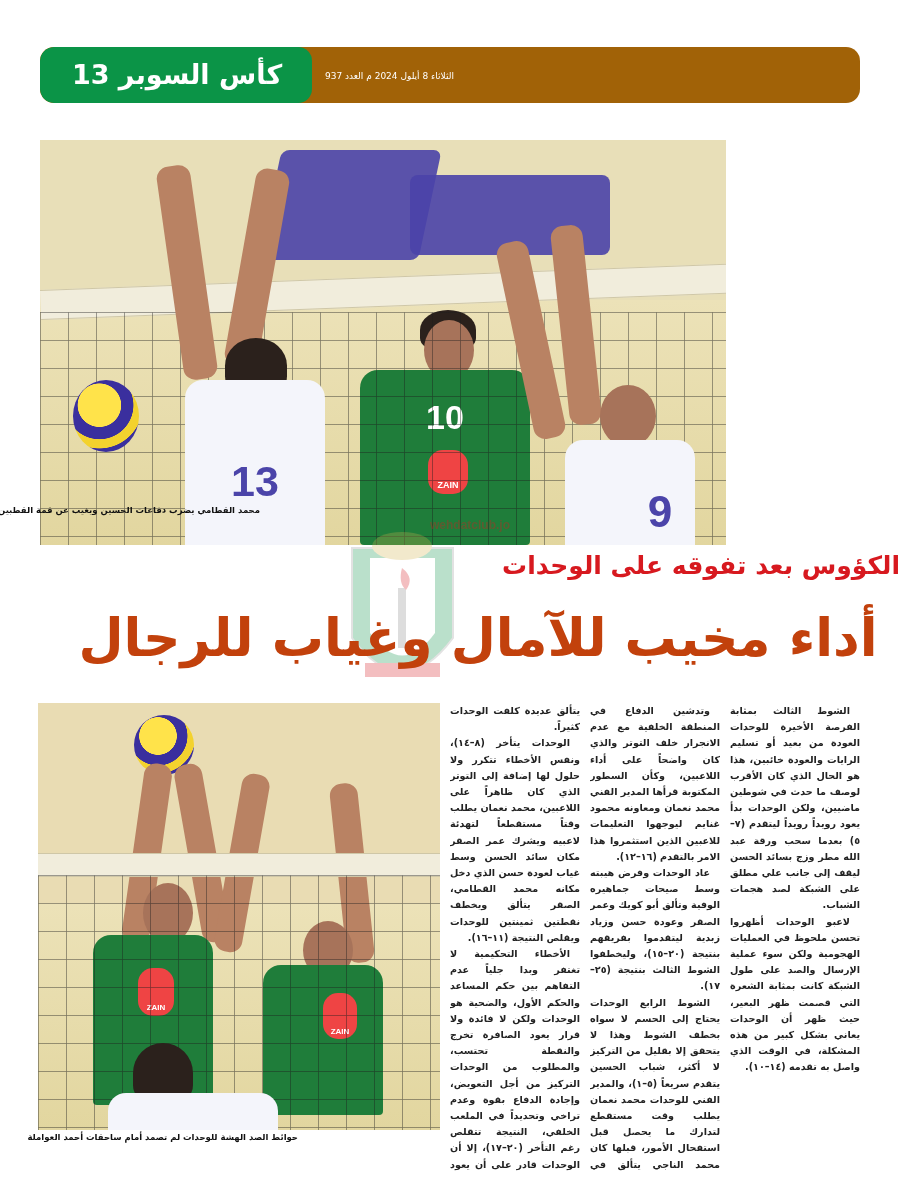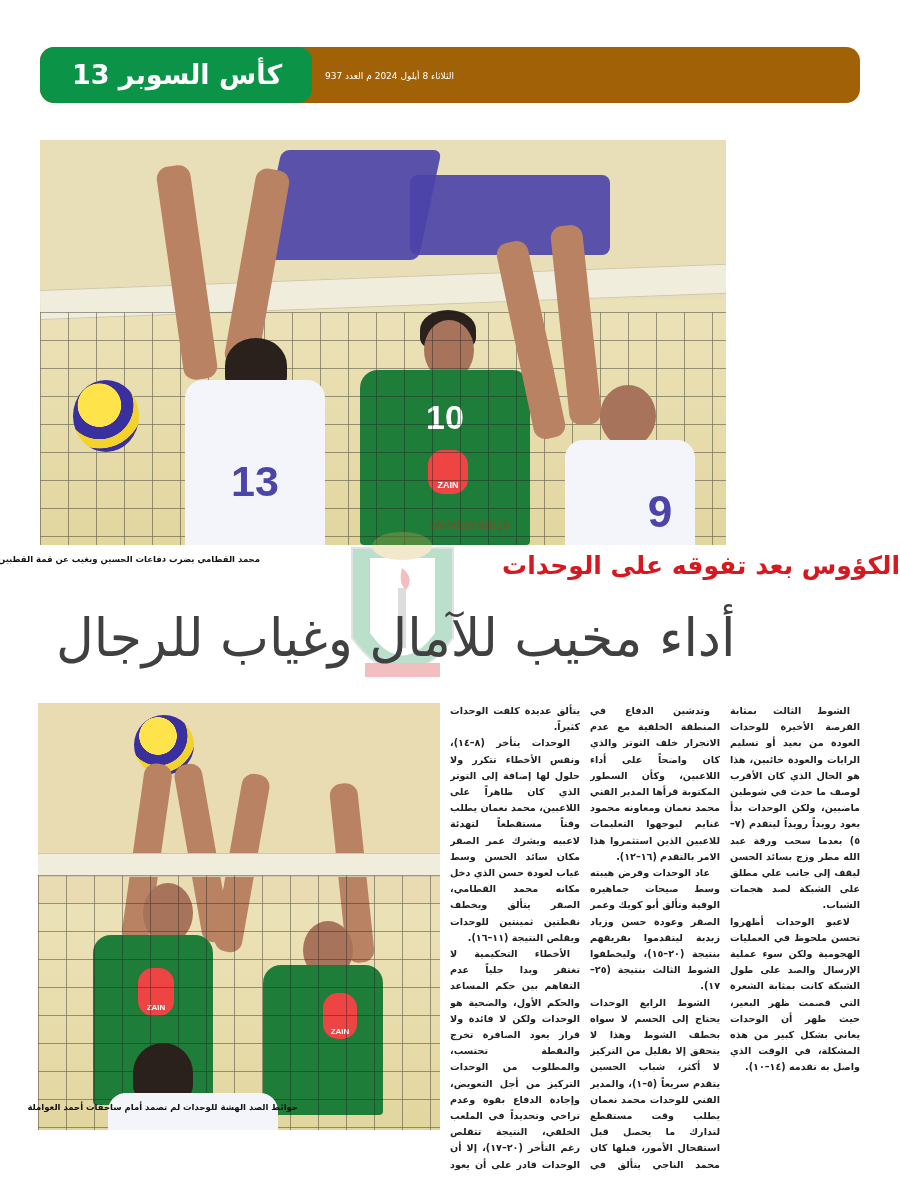--- a/index.html
+++ b/index.html
@@ -71,38 +71,38 @@
   .watermark-url {
     position: absolute; color: rgba(215,25,31,.35); font-family: "Liberation Sans", sans-serif;
     font-weight: bold; font-size: 12px; white-space: nowrap;
   }
 
   
   .caption {
     position: absolute; font-size: 8.5px; font-weight: bold; direction: rtl;
     color: #111; white-space: nowrap; line-height: 14px;
   }
-  .caption-top { right: 640px; top: 552px; width: 240px; }
-  .caption-bottom { left: 38px; top: 1100px; width: 260px; text-align: left; }
+  .caption-top { right: 640px; top: 503px; width: 240px; }
+  .caption-bottom { left: 38px; top: 1130px; width: 260px; text-align: left; }
 
   
   .club-logo {
     position: absolute; left: 340px; top: 528px; width: 125px; height: 180px; opacity: .28;
   }
 
   
   .kicker {
     position: absolute; right: 0; top: 546px; width: 520px;
     color: #d7191f; font-weight: bold; font-size: 25px; line-height: 40px;
     direction: rtl; text-align: right; white-space: nowrap; overflow: hidden;
   }
   .headline {
     position: absolute; left: 56px; right: 0; top: 598px; height: 80px;
-    color: #404040; font-weight: normal; font-size: 52px; line-height: 80px;
-    direction: rtl; text-align: left; white-space: nowrap; overflow: hidden;
+    color: #c2410c; font-weight: bold; font-size: 52px; line-height: 80px;
+    direction: rtl; text-align: center; white-space: nowrap; overflow: hidden;
   }
 
   
   .col {
     position: absolute; top: 703px; width: 130px; height: 470px;
     direction: rtl; text-align: justify; font-size: 9.6px; line-height: 16.2px;
     font-weight: bold; color: #222; overflow: hidden;
   }
   .col p { text-indent: 10px; }
   .col-1 { left: 730px; }

